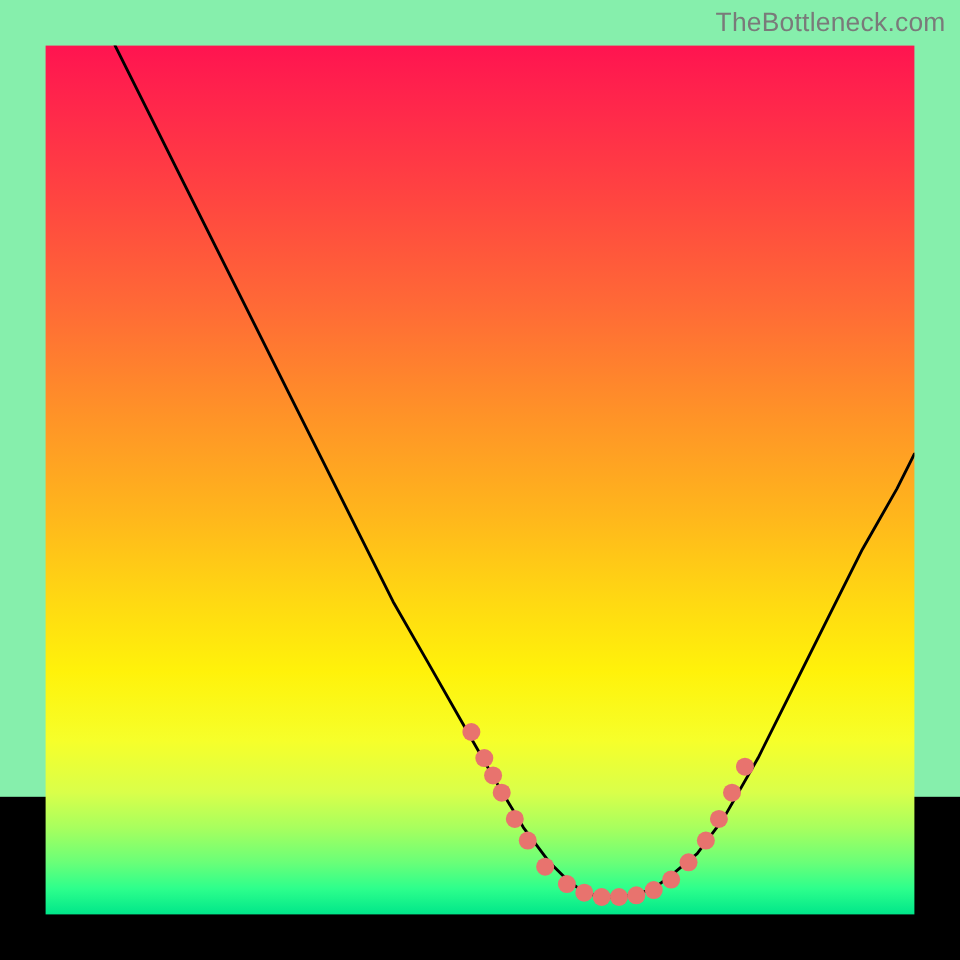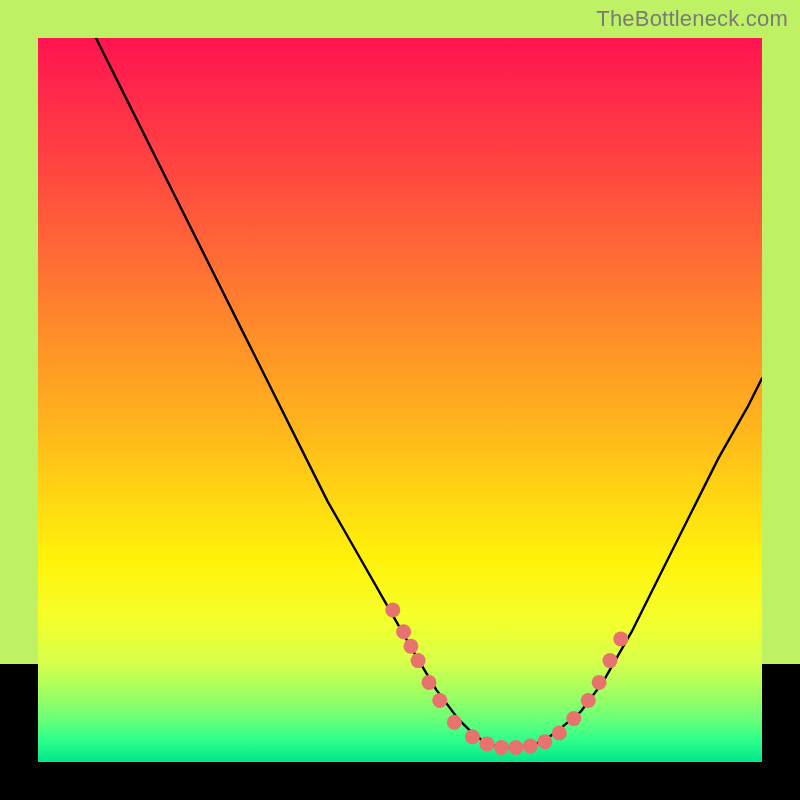--- a/index.html
+++ b/index.html
@@ -8,21 +8,21 @@
     width: 800px;
     height: 800px;
     background: #000;
     overflow: hidden;
     font-family: Arial, Helvetica, sans-serif;
   }
   .stage {
     position: relative;
     width: 800px;
     height: 664px;
-    background: #bef264;
+    background: #86efac;
   }
   .plot {
     position: absolute;
     left: 38px;
     top: 38px;
     width: 724px;
     height: 724px;
     
     background: linear-gradient(
       to bottom,

